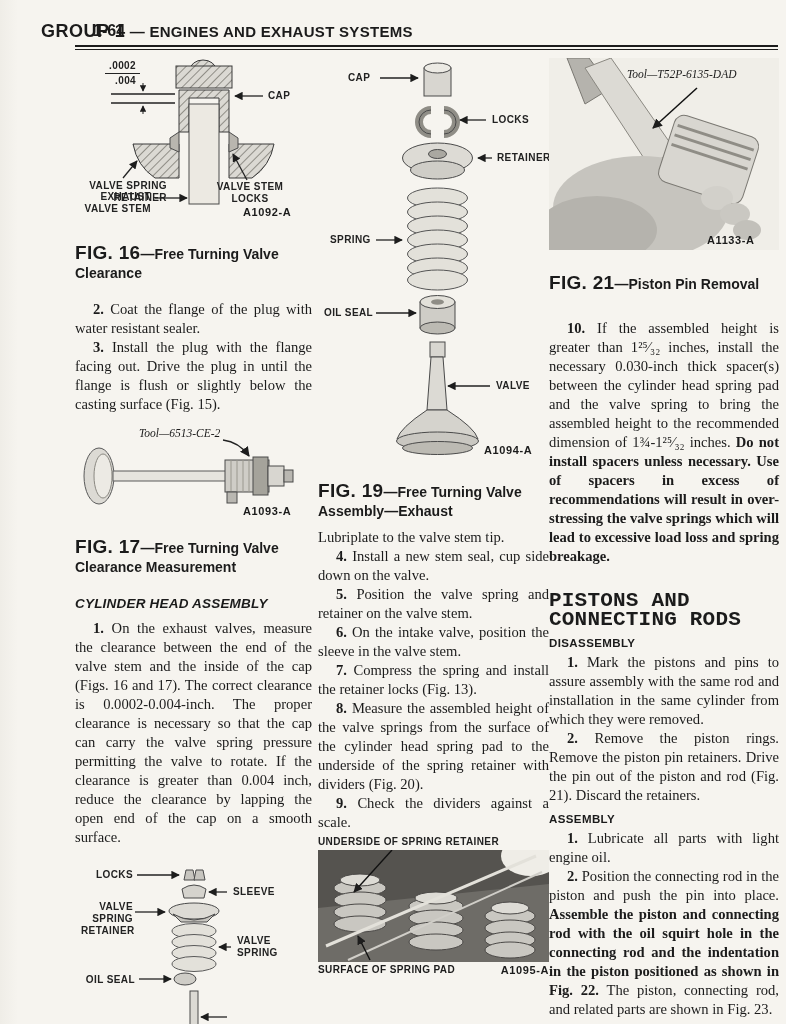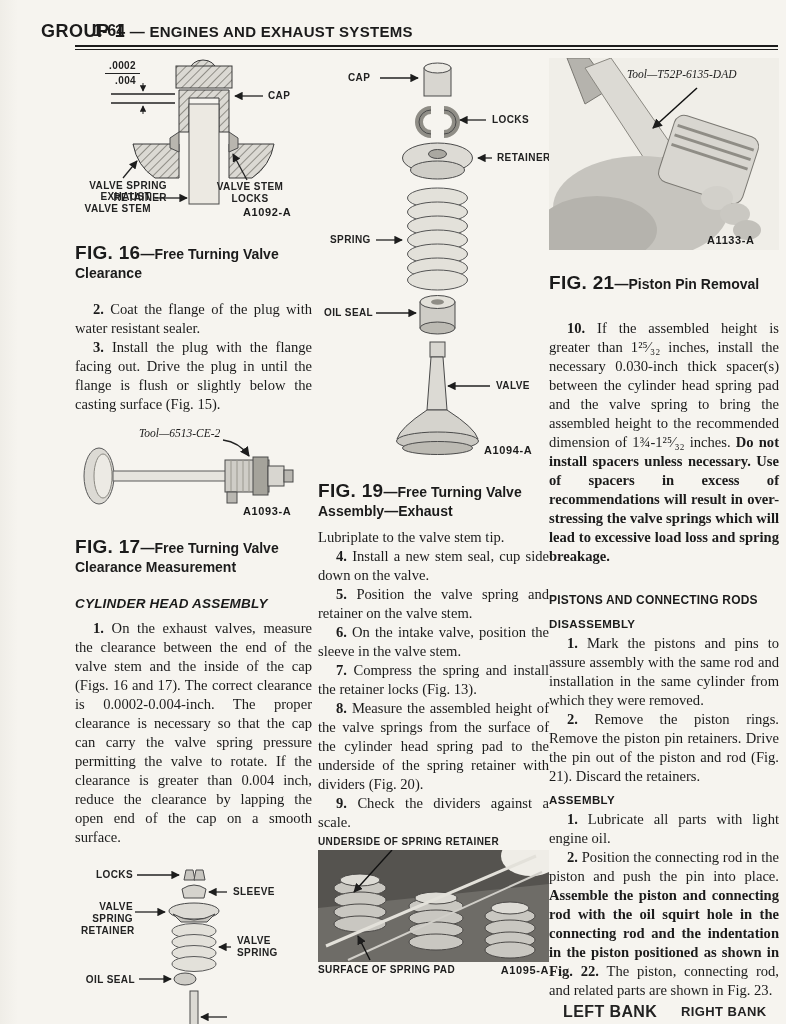--- a/index.html
+++ b/index.html
@@ -26,21 +26,21 @@
   .col-left  { left:75px;  width:237px; }
   .col-mid   { left:318px; width:231px; }
   .col-right { left:549px; width:230px; }
 
   .p { font-size:14.6px; line-height:19px; text-align:justify; text-indent:18px; }
   .p.noind { text-indent:0; }
   .num { font-weight:bold; }
   .bold { font-weight:bold; }
 
   .h3 { font-family:"Liberation Sans",sans-serif; font-weight:bold; font-size:13.5px; letter-spacing:0.2px;font-style:italic; }
-  .h2 { font-family:Liberation Sans, sans-serif; font-weight:bold; font-size:12px; line-height:19px; letter-spacing:0.2px; }
+  .h2 { font-family:Liberation Mono, monospace; font-weight:bold; font-size:21px; line-height:19px; letter-spacing:0.2px; }
   .subhead { font-family:"Liberation Sans",sans-serif; font-weight:bold; font-size:11.5px; letter-spacing:0.4px; }
 
   figure { position:relative; display:block; }
   figure svg { position:absolute; left:0; top:0; }
   .flabel { position:absolute; font-family:"Liberation Sans",sans-serif; font-weight:bold;
     font-size:10px; line-height:12px; letter-spacing:0.4px; white-space:pre-line; color:#222; }
   .flabel.ra { text-align:right; }
   .flabel.ctr { text-align:center; }
   .fcode { position:absolute; font-family:"Liberation Sans",sans-serif; font-weight:bold; font-size:11px; letter-spacing:0.6px; }
   .ftool { position:absolute; font-family:"Liberation Serif",serif; font-style:italic; font-size:11.5px; }

